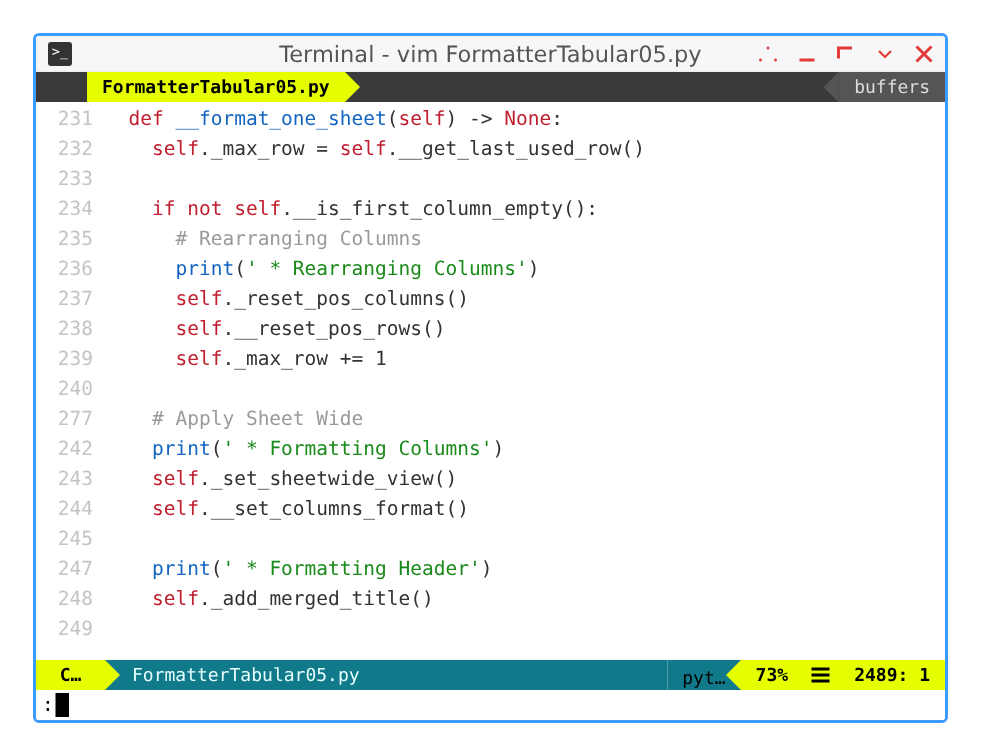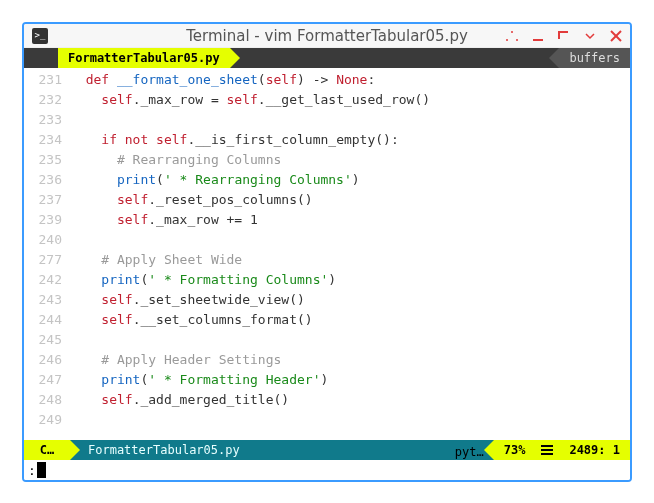--- a/index.html
+++ b/index.html
@@ -144,28 +144,28 @@
   </div>
 
   <div class="editor" id="editor">
       <div class="line"><div class="gutter">231</div><div class="code"><span>  </span><span class="kw">def </span><span class="fn">__format_one_sheet</span><span>(</span><span class="kw">self</span><span>) -&gt; </span><span class="kw">None</span><span>:</span></div></div>
       <div class="line"><div class="gutter">232</div><div class="code"><span>    </span><span class="kw">self</span><span>._max_row = </span><span class="kw">self</span><span>.__get_last_used_row()</span></div></div>
       <div class="line"><div class="gutter">233</div><div class="code"><span></span></div></div>
       <div class="line"><div class="gutter">234</div><div class="code"><span>    </span><span class="kw">if not </span><span class="kw">self</span><span>.__is_first_column_empty():</span></div></div>
       <div class="line"><div class="gutter">235</div><div class="code"><span>      </span><span class="cm"># Rearranging Columns</span></div></div>
       <div class="line"><div class="gutter">236</div><div class="code"><span>      </span><span class="fn">print</span><span>(</span><span class="str">' * Rearranging Columns'</span><span>)</span></div></div>
       <div class="line"><div class="gutter">237</div><div class="code"><span>      </span><span class="kw">self</span><span>._reset_pos_columns()</span></div></div>
+      <div class="line"><div class="gutter">238</div><div class="code"><span>      </span><span class="kw">self</span><span>.__reset_pos_rows()</span></div></div>
       <div class="line"><div class="gutter">239</div><div class="code"><span>      </span><span class="kw">self</span><span>._max_row += </span><span>1</span></div></div>
       <div class="line"><div class="gutter">240</div><div class="code"><span></span></div></div>
       <div class="line"><div class="gutter">277</div><div class="code"><span>    </span><span class="cm"># Apply Sheet Wide</span></div></div>
       <div class="line"><div class="gutter">242</div><div class="code"><span>    </span><span class="fn">print</span><span>(</span><span class="str">' * Formatting Columns'</span><span>)</span></div></div>
       <div class="line"><div class="gutter">243</div><div class="code"><span>    </span><span class="kw">self</span><span>._set_sheetwide_view()</span></div></div>
       <div class="line"><div class="gutter">244</div><div class="code"><span>    </span><span class="kw">self</span><span>.__set_columns_format()</span></div></div>
       <div class="line"><div class="gutter">245</div><div class="code"><span></span></div></div>
-      <div class="line"><div class="gutter">246</div><div class="code"><span>    </span><span class="cm"># Apply Header Settings</span></div></div>
       <div class="line"><div class="gutter">247</div><div class="code"><span>    </span><span class="fn">print</span><span>(</span><span class="str">' * Formatting Header'</span><span>)</span></div></div>
       <div class="line"><div class="gutter">248</div><div class="code"><span>    </span><span class="kw">self</span><span>._add_merged_title()</span></div></div>
       <div class="line"><div class="gutter">249</div><div class="code"><span></span></div></div>
     </div>
 
   <div class="statusbar">
     <div class="sb-mode">C…</div>
     <div class="sb-file">FormatterTabular05.py</div>
     <div class="sb-type">pyt…</div>
     <div class="sb-pos">

